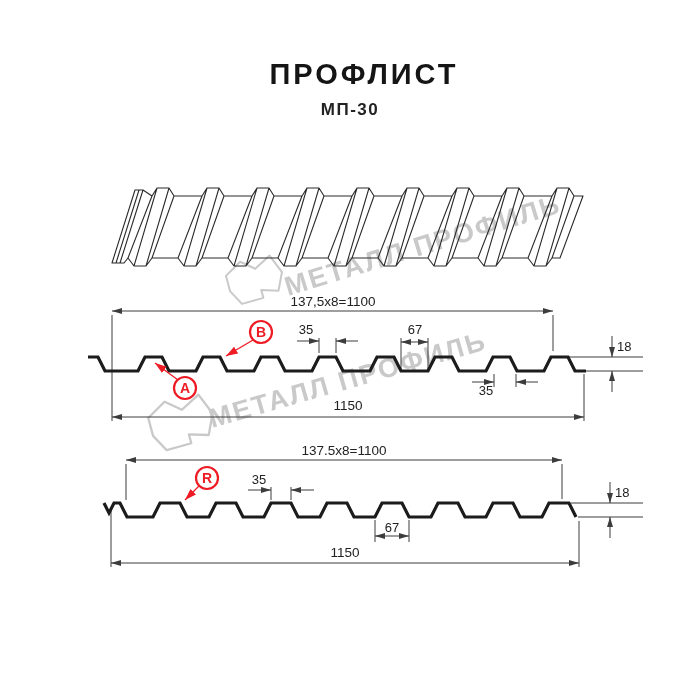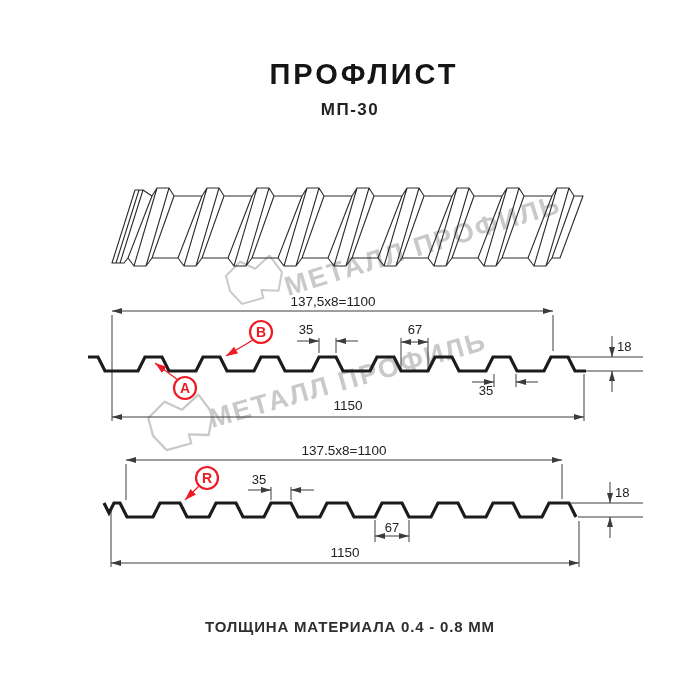--- a/index.html
+++ b/index.html
@@ -128,14 +128,13 @@
       <text class="dimtxt2" x="345" y="557" text-anchor="middle">1150</text>
 
       <path class="thick" d="M104,503 L109,513 L114,503 L120,503 L127,517 L153,517 L160,503 L180,503 L187,517 L209,517 L216,503 L236,503 L243,517 L264,517 L271,503 L291,503 L298,517 L320,517 L327,503 L347,503 L354,517 L375,517 L382,503 L402,503 L409,517 L431,517 L438,503 L458,503 L465,517 L486,517 L493,503 L513,503 L520,517 L542,517 L549,503 L569,503 L576,517"></path>
 
       <path class="red" stroke-width="1.3" d="M199,486 L185,500" marker-end="url(#ahr)"></path>
       <circle class="red" stroke-width="2.2" cx="207" cy="478" r="11"></circle>
       <text class="redtxt" x="207" y="483" text-anchor="middle">R</text>
     </g>
   </svg>
 
-  <div class="ftr">ТОЛЩИНА МАТЕРИАЛА 0.4 - 0.8 ММ</div>
 </div>
 
 </body></html>

